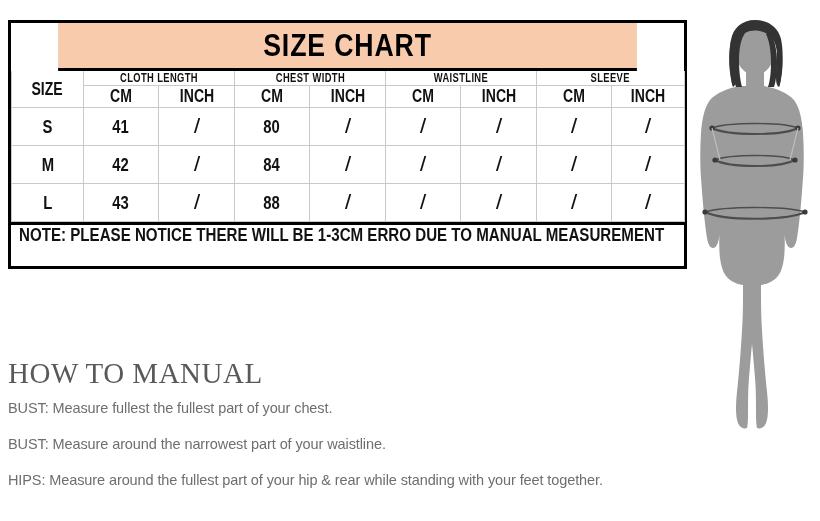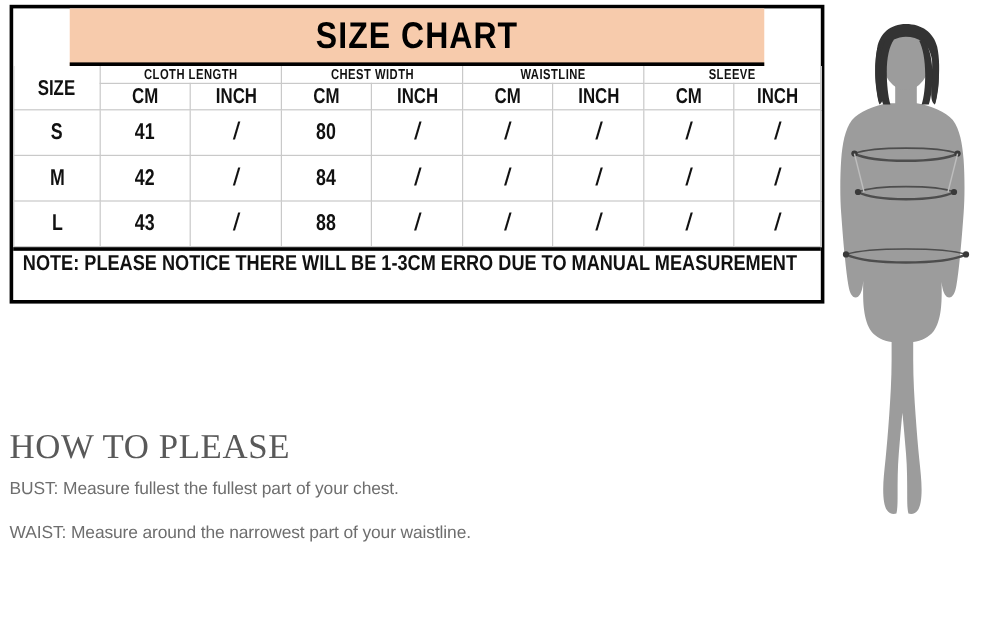--- a/index.html
+++ b/index.html
@@ -13,21 +13,21 @@
     position: relative;
     overflow: hidden;
     font-family: "Liberation Sans", sans-serif;
     -webkit-font-smoothing: antialiased;
   }
 
   
   #size-chart-table {
     position: absolute;
     left: 8px;
-    top: 4px;
+    top: 20px;
     width: 679px;
     border: 3px solid #000000;
     box-sizing: border-box;
     background: #ffffff;
   }
 
   .title-band {
     background: #f7cbac;
     height: 45px;
     line-height: 45px;
@@ -201,23 +201,24 @@
     </tr>
   </tbody>
     </table>
 
   <div class="note-row">
     <div class="note-text">NOTE: PLEASE NOTICE THERE WILL BE 1-3CM ERRO DUE TO MANUAL MEASUREMENT</div>
   </div>
 </div>
 
 <div id="how-to-measure">
-  <div class="htm-title">HOW TO PLEASE</div>
+  <div class="htm-title">HOW TO MANUAL</div>
   <div class="htm-line">BUST: Measure fullest the fullest part of your chest.</div>
-  <div class="htm-line">WAIST: Measure around the narrowest part of your waistline.</div>
+  <div class="htm-line">BUST: Measure around the narrowest part of your waistline.</div>
+  <div class="htm-line">HIPS: Measure around the fullest part of your hip &amp; rear while standing with your feet together.</div>
 </div>
 
 <div id="measure-figure">
   <svg width="130" height="460" viewBox="0 0 130 460" xmlns="http://www.w3.org/2000/svg">
 
     <g>
 
       <path fill="#9c9c9c" d="
         M56,68 L74,68 L74,86
         C86,88 98,93 104,100

